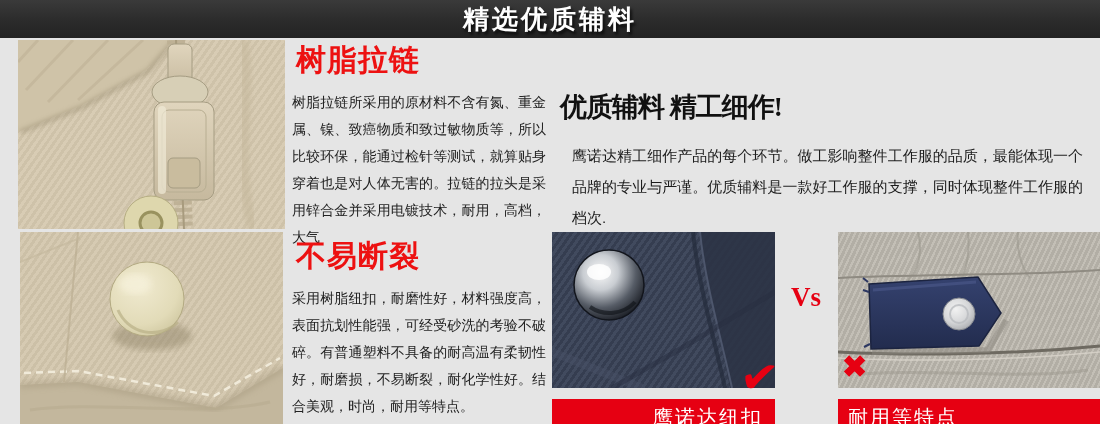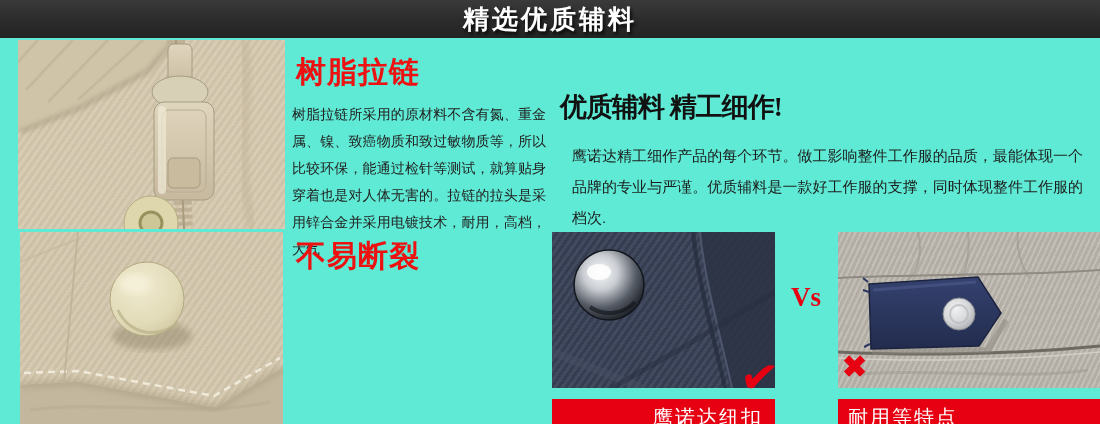--- a/index.html
+++ b/index.html
@@ -2,21 +2,21 @@
 <html style="--accent: #e60012; --heading-red: #ed1111; --body-text: #222222;"><head>
 <meta charset="utf-8">
 <style>
   :root{
     --accent:#e60012;
     --heading-red:#ed1111;
     --body-text:#222222;
   }
   *{box-sizing:border-box;}
   html,body{margin:0;padding:0;background:#fff;}
-  .page{position:relative;width:1100px;height:424px;background:#5eead4;overflow:hidden;
+  .page{position:relative;width:1100px;height:424px;background:#e5e5e5;overflow:hidden;
         font-family:"Liberation Sans",sans-serif;}
 
   
   .banner{position:absolute;left:0;top:0;width:1100px;height:38px;
           background:linear-gradient(180deg,#3a3a3a 0%,#2b2b2b 55%,#232323 100%);}
   .banner h1{margin:0;text-align:center;line-height:38px;font-size:26px;font-weight:bold;
              color:#ffffff;letter-spacing:3px;text-shadow:2px 3px 3px rgba(0,0,0,.7);}
 
   
   figure{margin:0;padding:0;}
@@ -28,21 +28,21 @@
     background:repeating-linear-gradient(125deg,#d6cab2 0 3px,#ccc0a7 3px 6px);}
   .compare{position:absolute;top:232px;height:192px;overflow:hidden;}
   .compare .ph{position:absolute;left:0;top:0;right:0;height:156px;}
   .compare-good{left:552px;width:223px;}
   .compare-good .ph{background:repeating-linear-gradient(125deg,#414a5e 0 3px,#353d50 3px 6px);}
   .compare-bad{left:838px;width:262px;}
   .compare-bad .ph{background:repeating-linear-gradient(115deg,#c3bfb6 0 2px,#b2aea5 2px 5px);}
 
   
   .col-mid{position:absolute;left:292px;width:254px;}
-  .sec1{top:54px;}
+  .sec1{top:42px;}
   .sec2{top:238px;}
   .red-h{margin:0 0 11px 4px;font-size:30px;line-height:36px;font-weight:600;
          color:var(--heading-red);letter-spacing:1px;}
   .col-mid p{margin:0;font-size:14px;line-height:27px;color:var(--body-text);
              text-align:justify;}
   .col-right{position:absolute;left:560px;top:88px;width:535px;}
   .serif-h{margin:0 0 14px 0;font-family:"Liberation Serif",serif;font-weight:bold;
            font-size:27px;line-height:38px;color:#111;letter-spacing:-1px;}
   .col-right p{margin:12px;font-size:15px;line-height:31px;color:#1c1c1c;text-align:justify;}
 
@@ -130,20 +130,21 @@
       <g>
         <circle cx="127" cy="67" r="37" fill="url(#btnG)" stroke="#b3aa82"></circle>
         <path d="M98,78 a37,37 0 0 0 60,12" stroke="#b9b088" stroke-width="3" fill="none" opacity=".7"></path>
         <ellipse cx="115" cy="52" rx="16" ry="10" fill="#f6f1da" opacity=".8" filter="url(#b3)"></ellipse>
       </g>
     </svg>
   </figure>
 
   <section class="col-mid sec2">
     <h2 class="red-h">不易断裂</h2>
+    <p>采用树脂纽扣，耐磨性好，材料强度高，表面抗划性能强，可经受砂洗的考验不破碎。有普通塑料不具备的耐高温有柔韧性好，耐磨损，不易断裂，耐化学性好。结合美观，时尚，耐用等特点。</p>
   </section>
 
   <figure class="compare compare-good">
     <div class="ph">
       <svg width="223" height="156" viewBox="0 0 223 156">
         <defs>
           <radialGradient id="metG" cx="38%" cy="32%" r="72%">
             <stop offset="0" stop-color="#fafafa"></stop>
               <stop offset=".35" stop-color="#c9cdd2"></stop>
             <stop offset=".7" stop-color="#565c66"></stop>

